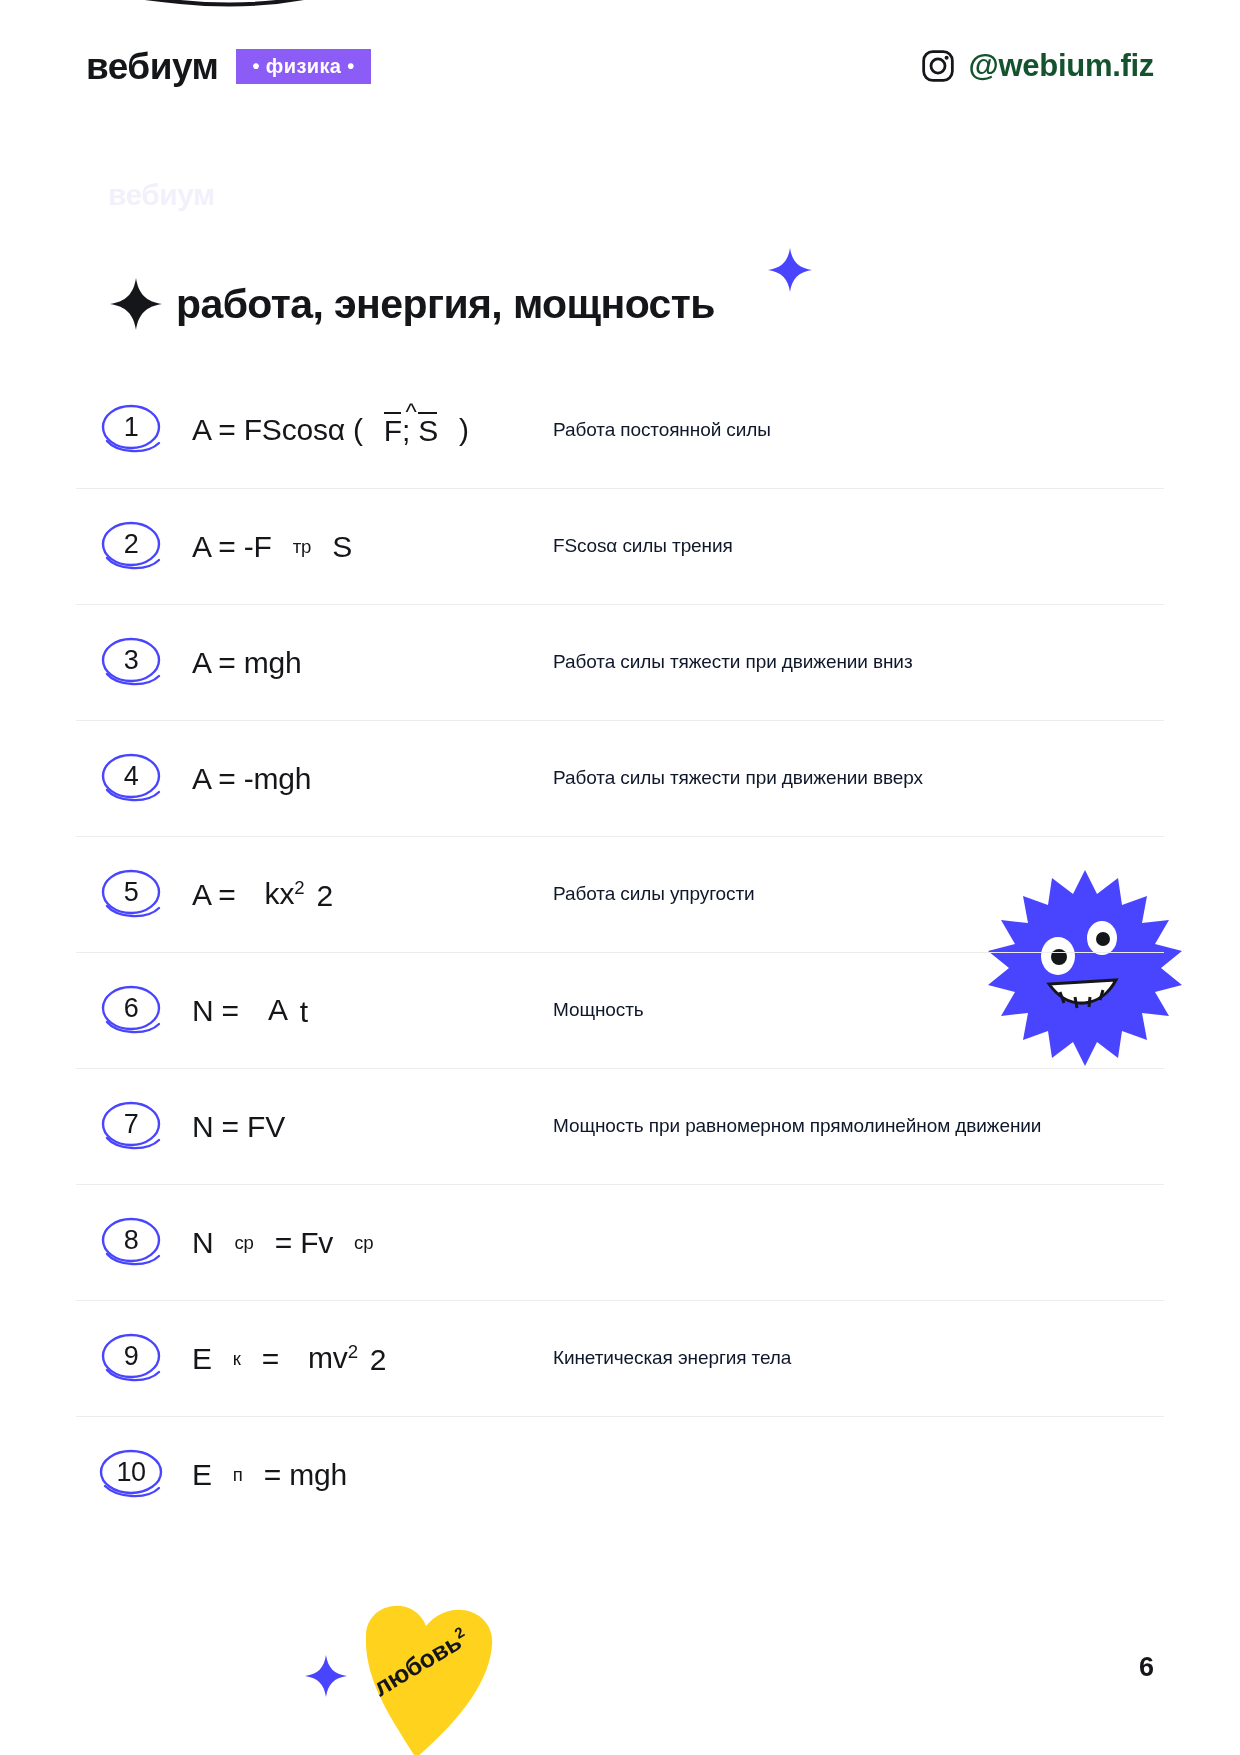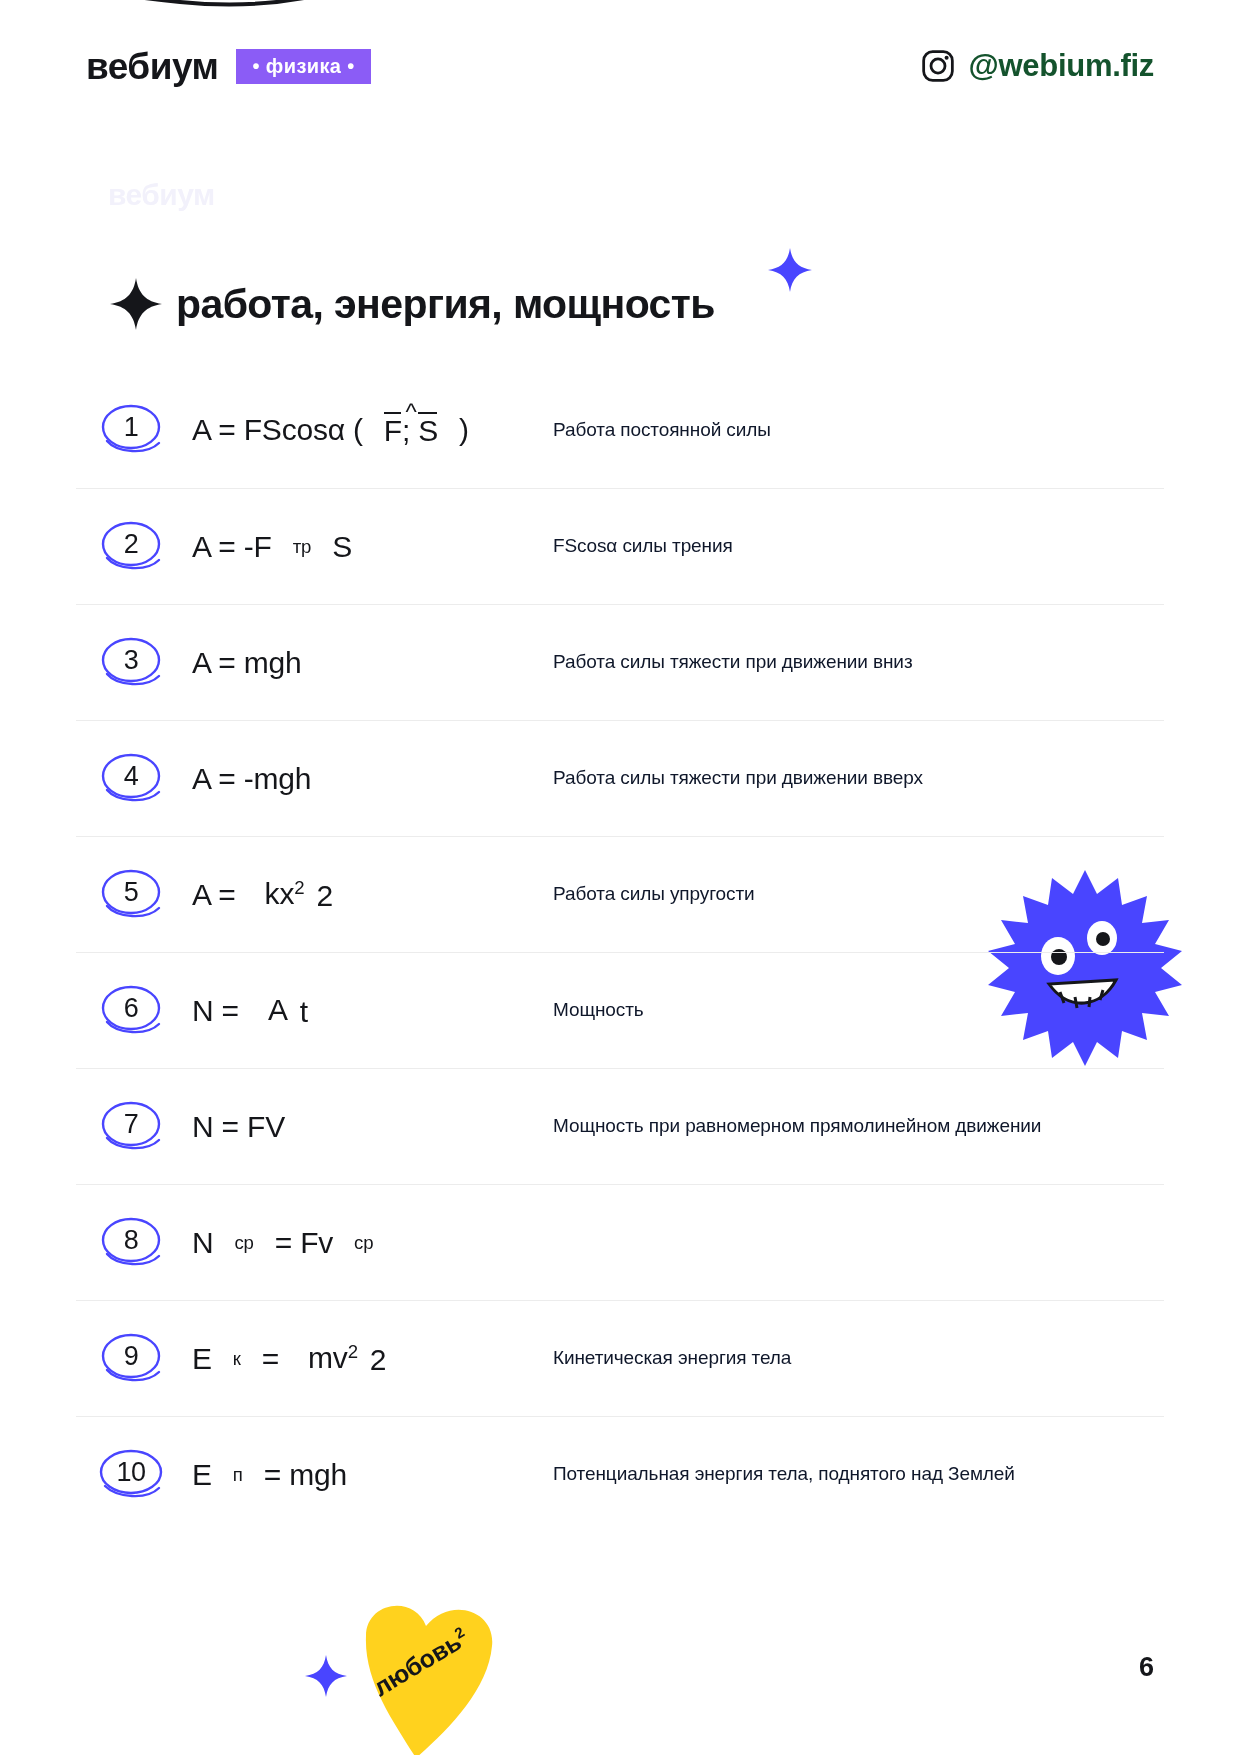--- a/index.html
+++ b/index.html
@@ -499,21 +499,20 @@
           <path d="M10 40 C22 52, 52 54, 64 42" fill="none" stroke="#4945ff" stroke-width="2.4" stroke-linecap="round"></path>
         </svg>
         <span>10</span>
       </div>
     </div>
     <div class="formula-cell">
       <span>E</span>
         <sub>п</sub>
         <span> = mgh</span>
     </div>
-    <div class="desc-cell">Потенциальная энергия тела, поднятого над Землей</div>
   </div>
 
 </div>
 
 <svg class="mascot" viewBox="0 0 200 200">
   <path fill="#4945ff" d="M100 2 L112 26 L133 10 L137 37 L162 28 L157 55 L184 52 L170 76 L197 83 L176 100 L197 117 L170 124 L184 148 L157 145 L162 172 L137 163 L133 190 L112 174 L100 198 L88 174 L67 190 L63 163 L38 172 L43 145 L16 148 L30 124 L3 117 L24 100 L3 83 L30 76 L16 52 L43 55 L38 28 L63 37 L67 10 L88 26 Z"></path>
   <ellipse cx="73" cy="88" rx="17" ry="19" fill="#ffffff"></ellipse>
   <ellipse cx="117" cy="70" rx="15" ry="17" fill="#ffffff"></ellipse>
   <circle cx="74" cy="89" r="8" fill="#15161a"></circle>
   <circle cx="118" cy="71" r="7" fill="#15161a"></circle>

